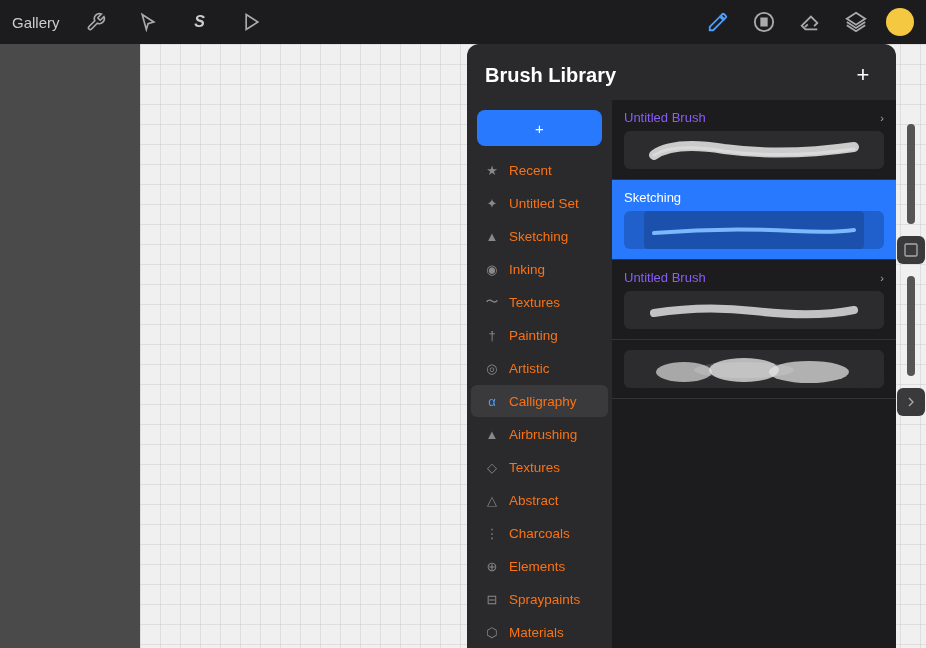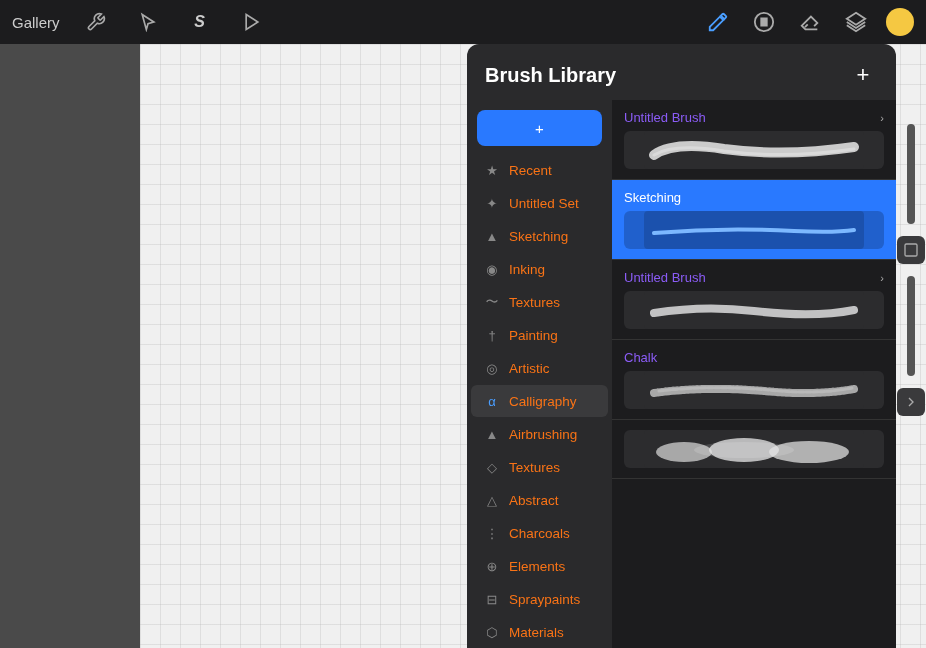--- a/index.html
+++ b/index.html
@@ -435,32 +435,20 @@
               <span class="brush-chevron">›</span>
             </div>
             <div class="brush-preview">
               <svg viewBox="0 0 220 38" width="220" height="38">
                 <rect width="220" height="38" fill="#2c2c2e" rx="4"></rect>
         <path d="M10,22 Q60,14 110,20 Q170,27 210,19" stroke="#ddd" stroke-width="8" fill="none" stroke-linecap="round" opacity="0.85"></path>
       </svg>
             </div>
           </div>
           <div class="brush-item">
-            <div class="brush-item-header">
-              <span class="brush-name">Chalk</span>
-            </div>
-            <div class="brush-preview">
-              <svg viewBox="0 0 220 38" width="220" height="38">
-                <rect width="220" height="38" fill="#2c2c2e" rx="4"></rect>
-        <path d="M10,22 Q60,15 120,20 Q170,25 210,18" stroke="#ddd" stroke-width="8" fill="none" stroke-linecap="round" stroke-dasharray="3,1" opacity="0.7"></path>
-        <path d="M15,20 Q65,14 125,19 Q172,24 208,17" stroke="rgba(255,255,255,0.2)" stroke-width="3" fill="none" stroke-linecap="round" stroke-dasharray="5,2"></path>
-      </svg>
-            </div>
-          </div>
-          <div class="brush-item">
             <div class="brush-preview">
               <svg viewBox="0 0 220 38" width="220" height="38">
                 <rect width="220" height="38" fill="#2c2c2e" rx="4"></rect>
         <ellipse cx="40" cy="22" rx="28" ry="10" fill="#ddd" opacity="0.7"></ellipse>
         <ellipse cx="100" cy="20" rx="35" ry="12" fill="#ddd" opacity="0.8"></ellipse>
         <ellipse cx="165" cy="22" rx="40" ry="11" fill="#ddd" opacity="0.75"></ellipse>
         <ellipse cx="100" cy="20" rx="50" ry="8" fill="rgba(255,255,255,0.15)"></ellipse>
       </svg>
             </div>
           </div>

